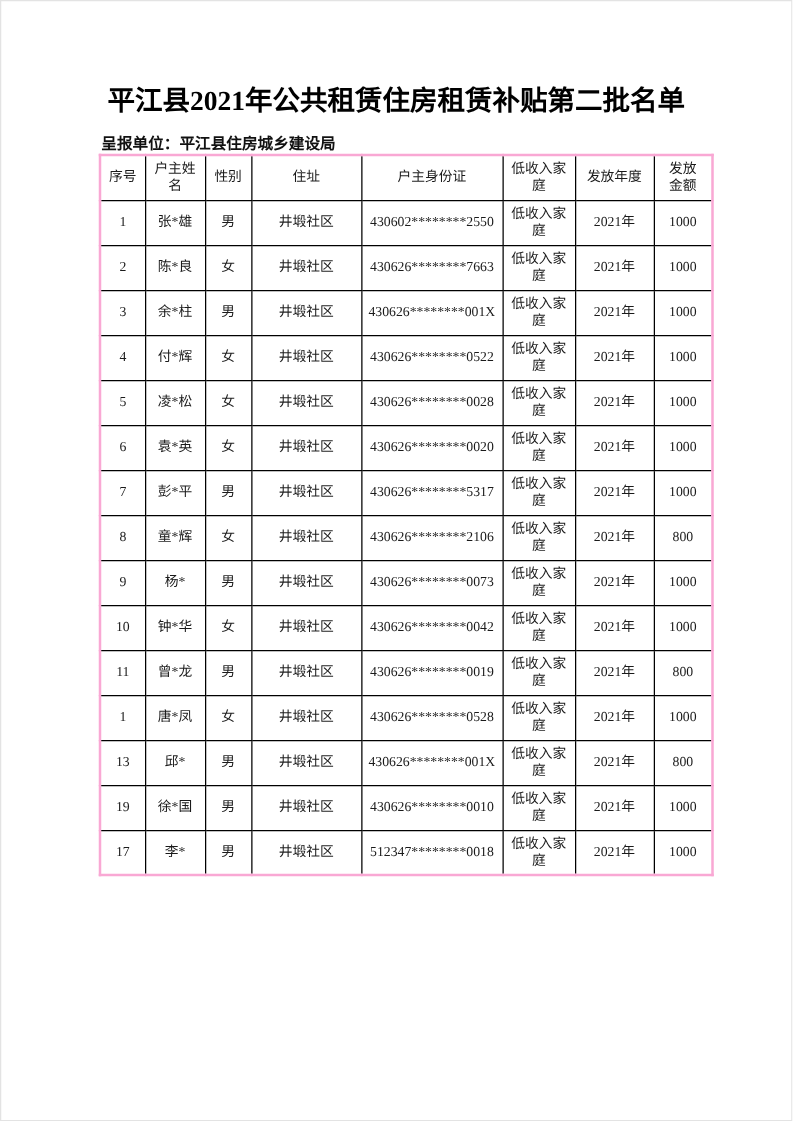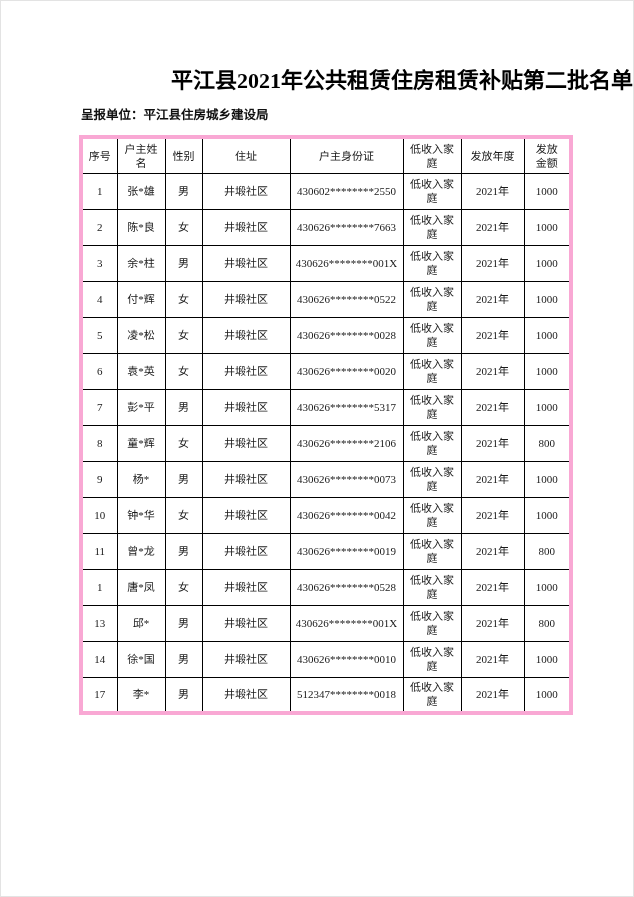--- a/index.html
+++ b/index.html
@@ -13,40 +13,40 @@
     height: 897px;
     background: #ffffff;
     border: 1px solid #e3e3e3;
     box-sizing: border-box;
     overflow: hidden;
     font-family: "Liberation Serif", "DejaVu Serif", serif;
     color: #1a1a1a;
   }
   .doc-title {
     margin: 66px 0 0 0;
-    text-align: right;
+    text-align: center;
     font-size: 22px;
     font-weight: bold;
     line-height: 28px;
     letter-spacing: 0px;
     color: #000000;
     font-family: "Liberation Serif", "DejaVu Serif", serif;
   }
   .reporting-unit {
-    margin: 9px 0 12px 80px;
+    margin: 9px 0 0 80px;
     font-size: 12.5px;
     font-weight: 600;
     color: #111111;
   }
   table.subsidy {
     margin-left: 78px;
     border-collapse: collapse;
     table-layout: fixed;
     width: 490px;
-    border: 4px solid #f9a8d4;
+    border: 2px solid #f9a8d4;
   }
   table.subsidy th,
   table.subsidy td {
     border: 1px solid #000000;
     text-align: center;
     vertical-align: middle;
     padding: 0 2px;
     font-weight: normal;
     font-size: 11px;
     color: #1a1a1a;
@@ -229,21 +229,21 @@
       <td>13</td>
       <td>邱*</td>
       <td>男</td>
       <td>井塅社区</td>
       <td>430626********001X</td>
       <td>低收入家庭</td>
       <td>2021年</td>
       <td>800</td>
     </tr>
         <tr>
-      <td>14</td>
+      <td>19</td>
       <td>徐*国</td>
       <td>男</td>
       <td>井塅社区</td>
       <td>430626********0010</td>
       <td>低收入家庭</td>
       <td>2021年</td>
       <td>1000</td>
     </tr>
         <tr>
       <td>17</td>

